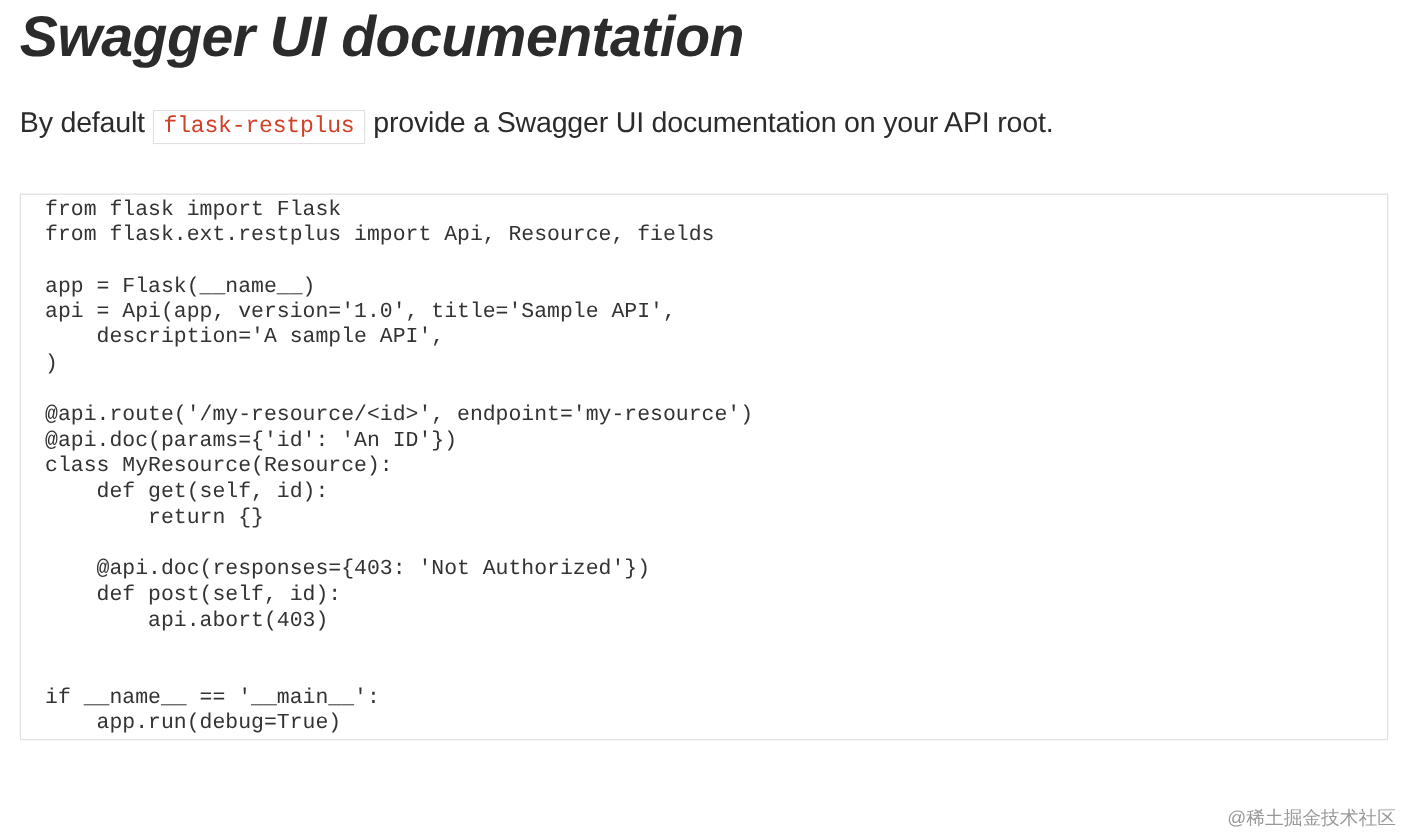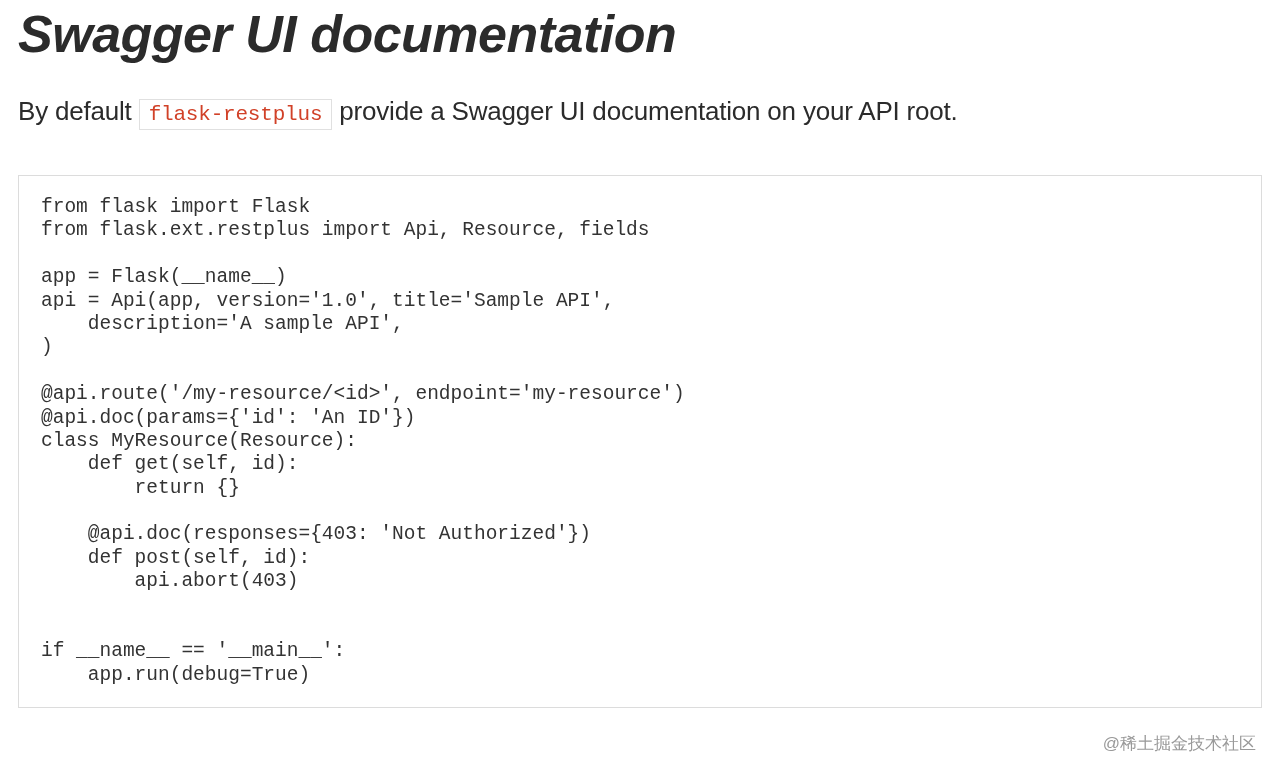--- a/index.html
+++ b/index.html
@@ -37,32 +37,32 @@
       color: #d14128;
       background: #ffffff;
       border: 1px solid #e0e0e0;
       padding: 3px 9px;
       font-size: 21px;
       font-weight: 400;
     }
     pre.code-block {
       border: 1px solid #dcdcdc;
       background: #ffffff;
-      padding: 20px 22px;
+      padding: 2px 22px;
       font-family: "SFMono-Regular", Consolas, "Liberation Mono", Menlo, monospace;
       font-size: 19.5px;
       line-height: 1.2;
       color: #333;
       white-space: pre;
       overflow: auto;
     }
     .watermark {
       position: absolute;
       bottom: 6px;
-      right: 24px;
+      right: 11px;
       color: #999;
       font-size: 17px;
     }
   </style>
 </head>
 <body>
 
 <h1>Swagger UI documentation</h1>
 
 <p class="intro">

